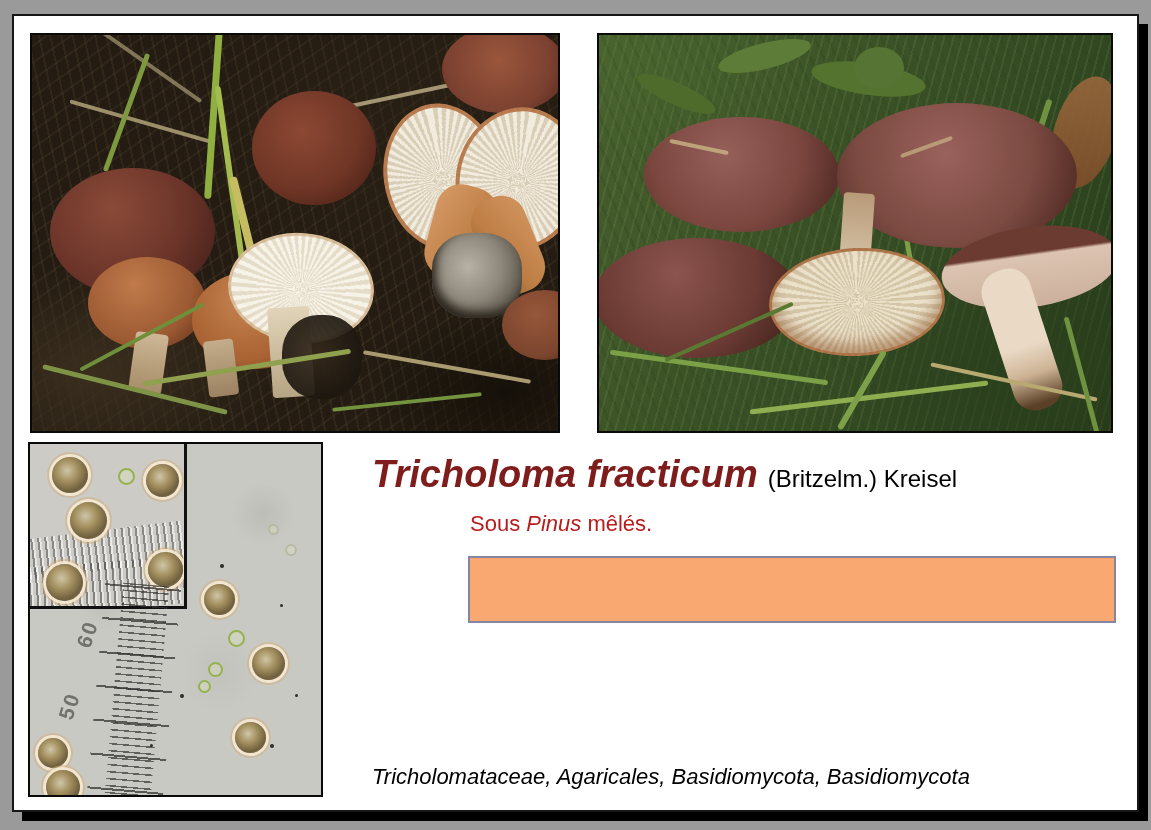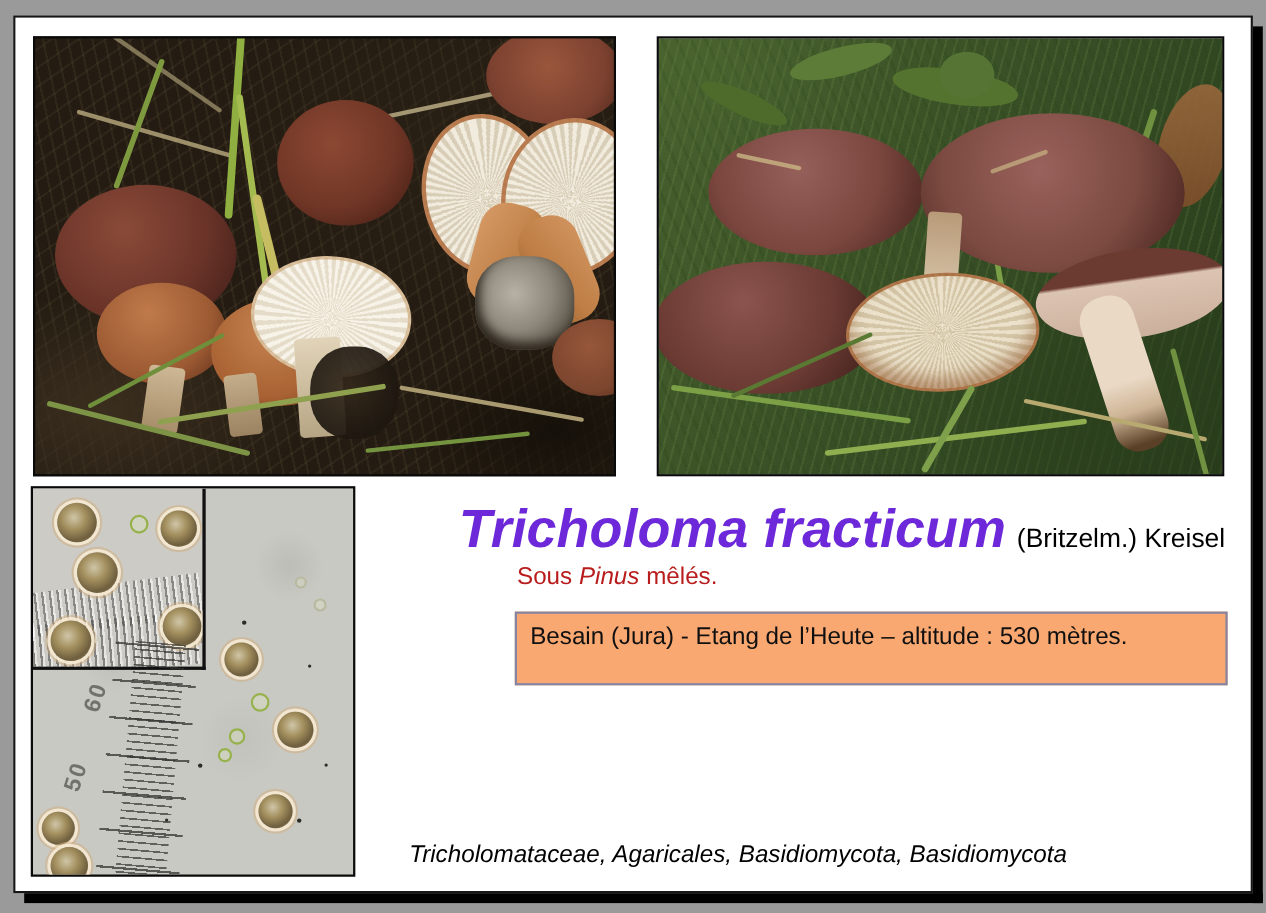--- a/index.html
+++ b/index.html
@@ -32,21 +32,21 @@
   .green-ring{
     position:absolute;border-radius:50%;
     border:2px solid #97b24c;background:rgba(220,230,190,0.35);
   }
   .dot{position:absolute;border-radius:50%;background:#2c2c28;}
   .ruler-num{
     position:absolute;color:#55554f;font-size:21px;font-weight:bold;opacity:0.75;
     transform:rotate(-72deg);letter-spacing:2px;
   }
   .title-line{position:absolute;white-space:nowrap;}
-  .species{font-size:49px;font-weight:bold;font-style:italic;color:#6d28d9;margin-left:45px;}
+  .species{font-size:38px;font-weight:bold;font-style:italic;color:#7f1d1d;}
   .authority{font-size:24px;color:#000;margin-left:10px;}
   .habitat{position:absolute;font-size:22px;color:#b91c1c;white-space:nowrap;}
   .loc-box{
     position:absolute;box-sizing:border-box;
     border:2px solid #8585a3;background:#f9a871;
     padding:5px 12px 4px 12px;font-size:22px;line-height:29px;color:#101010;
   }
   .desc{position:absolute;font-size:22px;line-height:31px;color:#000;}
   .credit{position:absolute;font-size:21px;color:#000;text-align:right;}
   .taxonomy{position:absolute;font-size:22px;font-style:italic;color:#000;white-space:nowrap;}
@@ -180,21 +180,20 @@
 
   <div class="title-line" style="left:358px;top:437px;">
     <span class="species">Tricholoma fracticum</span><span class="authority">(Britzelm.) Kreisel</span>
   </div>
 
   <div class="habitat" style="left:456px;top:495px;">
     <span>Sous </span><span style="font-style:italic;">Pinus</span><span> mêlés.</span>
   </div>
 
   <div class="loc-box" style="left:454px;top:540px;width:648px;height:67px;">
-    <div>Besain (Jura) - Etang de l’Heute – altitude : 530 mètres.</div>
   </div>
 
 
 
   <div class="taxonomy" style="left:358px;top:748px;">Tricholomataceae, Agaricales, Basidiomycota, Basidiomycota</div>
 
 </div>
 
 <div class="shadow-right"></div>
 <div class="shadow-bottom"></div>

